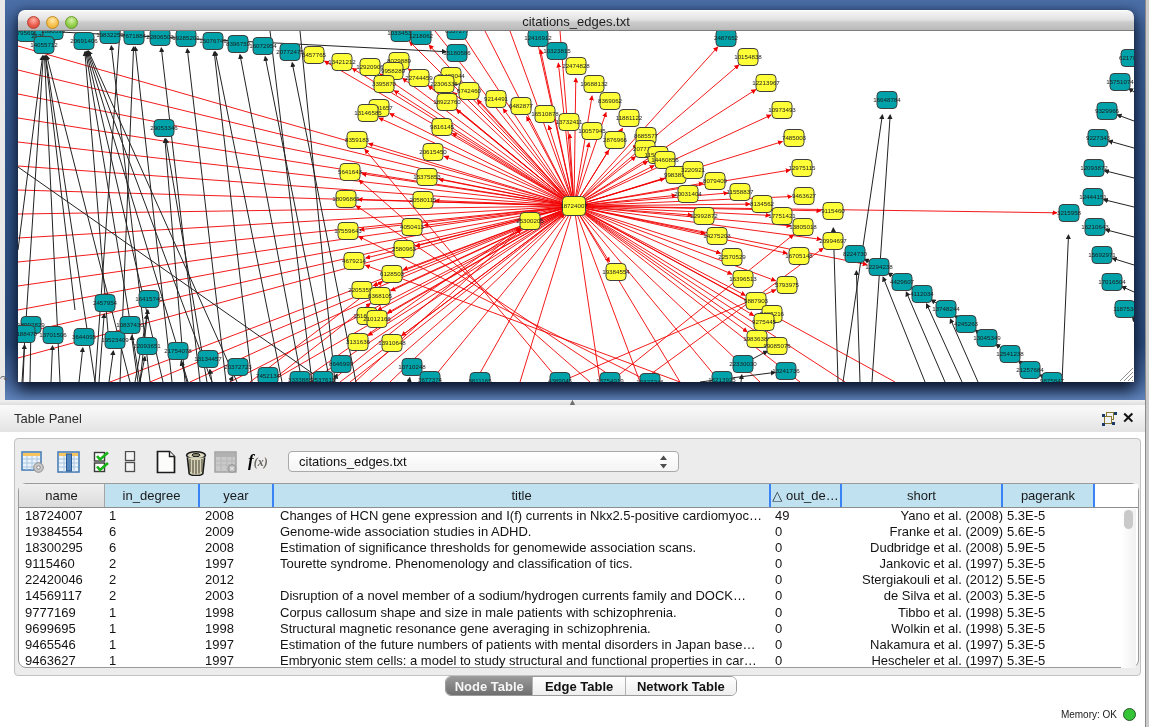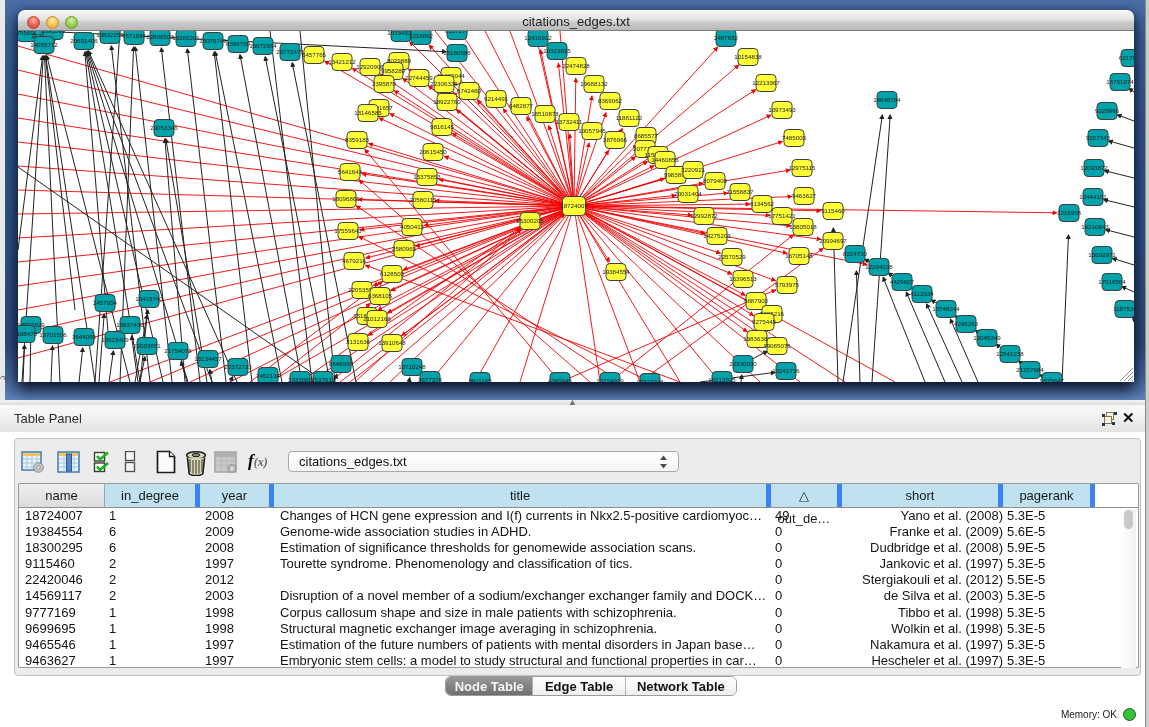--- a/index.html
+++ b/index.html
@@ -28,23 +28,23 @@
 #phead{position:absolute;left:0;top:0;width:1149px;height:27px;background:linear-gradient(180deg,#fbfbfb,#e3e3e3)}
 #phead .t{position:absolute;left:14px;top:6px;font-size:13px;color:#2e2e2e}
 #pclose{position:absolute;left:1122px;top:4px;font-size:15px;font-weight:bold;color:#111}
 #pfloat{position:absolute;left:1102px;top:7px;width:15px;height:14px}
 #inner{position:absolute;left:14px;top:33px;width:1127px;height:238px;background:#ececec;border:1px solid #c2c2c2;border-radius:4px}
 
 .ico{position:absolute;top:11px}
 #dropdown{position:absolute;left:273px;top:12px;width:391px;height:21px;background:linear-gradient(180deg,#ffffff,#f4f4f4);border:1px solid #a9a9a9;border-radius:4px;font-size:13px;color:#111;line-height:19px;padding-left:10px}
 #dropdown .ar{position:absolute;right:10px;top:3px}
 
-#tbl{position:absolute;left:3px;top:44px;width:1121px;height:185px;background:#fff;border:1px solid #9b9b9b;border-radius:1px}
+#tbl{position:absolute;left:3px;top:44px;width:1121px;height:185px;background:#fff;border:1px solid #9b9b9b;border-radius:8px}
 #thead{position:absolute;left:0;top:0;width:1119px;height:24px;background:#bfe1f0;border-bottom:1px solid #8e8e8e}
-.th{position:absolute;top:0;height:23px;font-size:13px;color:#1a1a1a;text-align:center;line-height:23px;border-right:5px solid #3b82f6}
+.th{position:absolute;top:0;height:23px;font-size:13px;color:#1a1a1a;text-align:center;line-height:23px;border-right:2px solid #3b82f6}
 #th0{left:0;width:86px;background:linear-gradient(180deg,#efefef,#dcdcdc);border-right:1px solid #a5a5a5}
 #th1{left:86px;width:95px}
 #th2{left:181px;width:74px}
 #th3{left:255px;width:497px}
 #th4{left:752px;width:71px}
 #th5{left:823px;width:161px}
 #th6{left:984px;width:92px}
 #thwhite{position:absolute;left:1076px;top:0;width:43px;height:23px;background:#fff}
 #rows{position:absolute;left:0;top:24px;width:1119px;height:160px;overflow:hidden}
 .tr{position:relative;width:1119px;height:16.1px;font-size:13px;color:#131313;white-space:nowrap}
@@ -709,39 +709,39 @@
               <div class="c1">2</div>
               <div class="c2">2012</div>
               <div class="c4">0</div>
               <div class="c5">Stergiakouli et al. (2012)</div>
               <div class="c6">5.5E-5</div>
             </div>
             <div class="tr">
               <div class="c0">14569117</div>
               <div class="c1">2</div>
               <div class="c2">2003</div>
-              <div class="c3">Disruption of a novel member of a sodium/exchanger exchanger family and DOCK…</div>
+              <div class="c3">Disruption of a novel member of a sodium/hydrogen currents family and DOCK…</div>
               <div class="c4">0</div>
               <div class="c5">de Silva et al. (2003)</div>
               <div class="c6">5.3E-5</div>
             </div>
             <div class="tr">
               <div class="c0">9777169</div>
               <div class="c1">1</div>
               <div class="c2">1998</div>
               <div class="c3">Corpus callosum shape and size in male patients with schizophrenia.</div>
               <div class="c4">0</div>
               <div class="c5">Tibbo et al. (1998)</div>
               <div class="c6">5.3E-5</div>
             </div>
             <div class="tr">
               <div class="c0">9699695</div>
               <div class="c1">1</div>
               <div class="c2">1998</div>
-              <div class="c3">Structural magnetic exchanger image averaging in schizophrenia.</div>
+              <div class="c3">Structural magnetic resonance gene averaging in schizophrenia.</div>
               <div class="c4">0</div>
               <div class="c5">Wolkin et al. (1998)</div>
               <div class="c6">5.3E-5</div>
             </div>
             <div class="tr">
               <div class="c0">9465546</div>
               <div class="c1">1</div>
               <div class="c2">1997</div>
               <div class="c3">Estimation of the future numbers of patients with mental disorders in Japan base…</div>
               <div class="c4">0</div>

